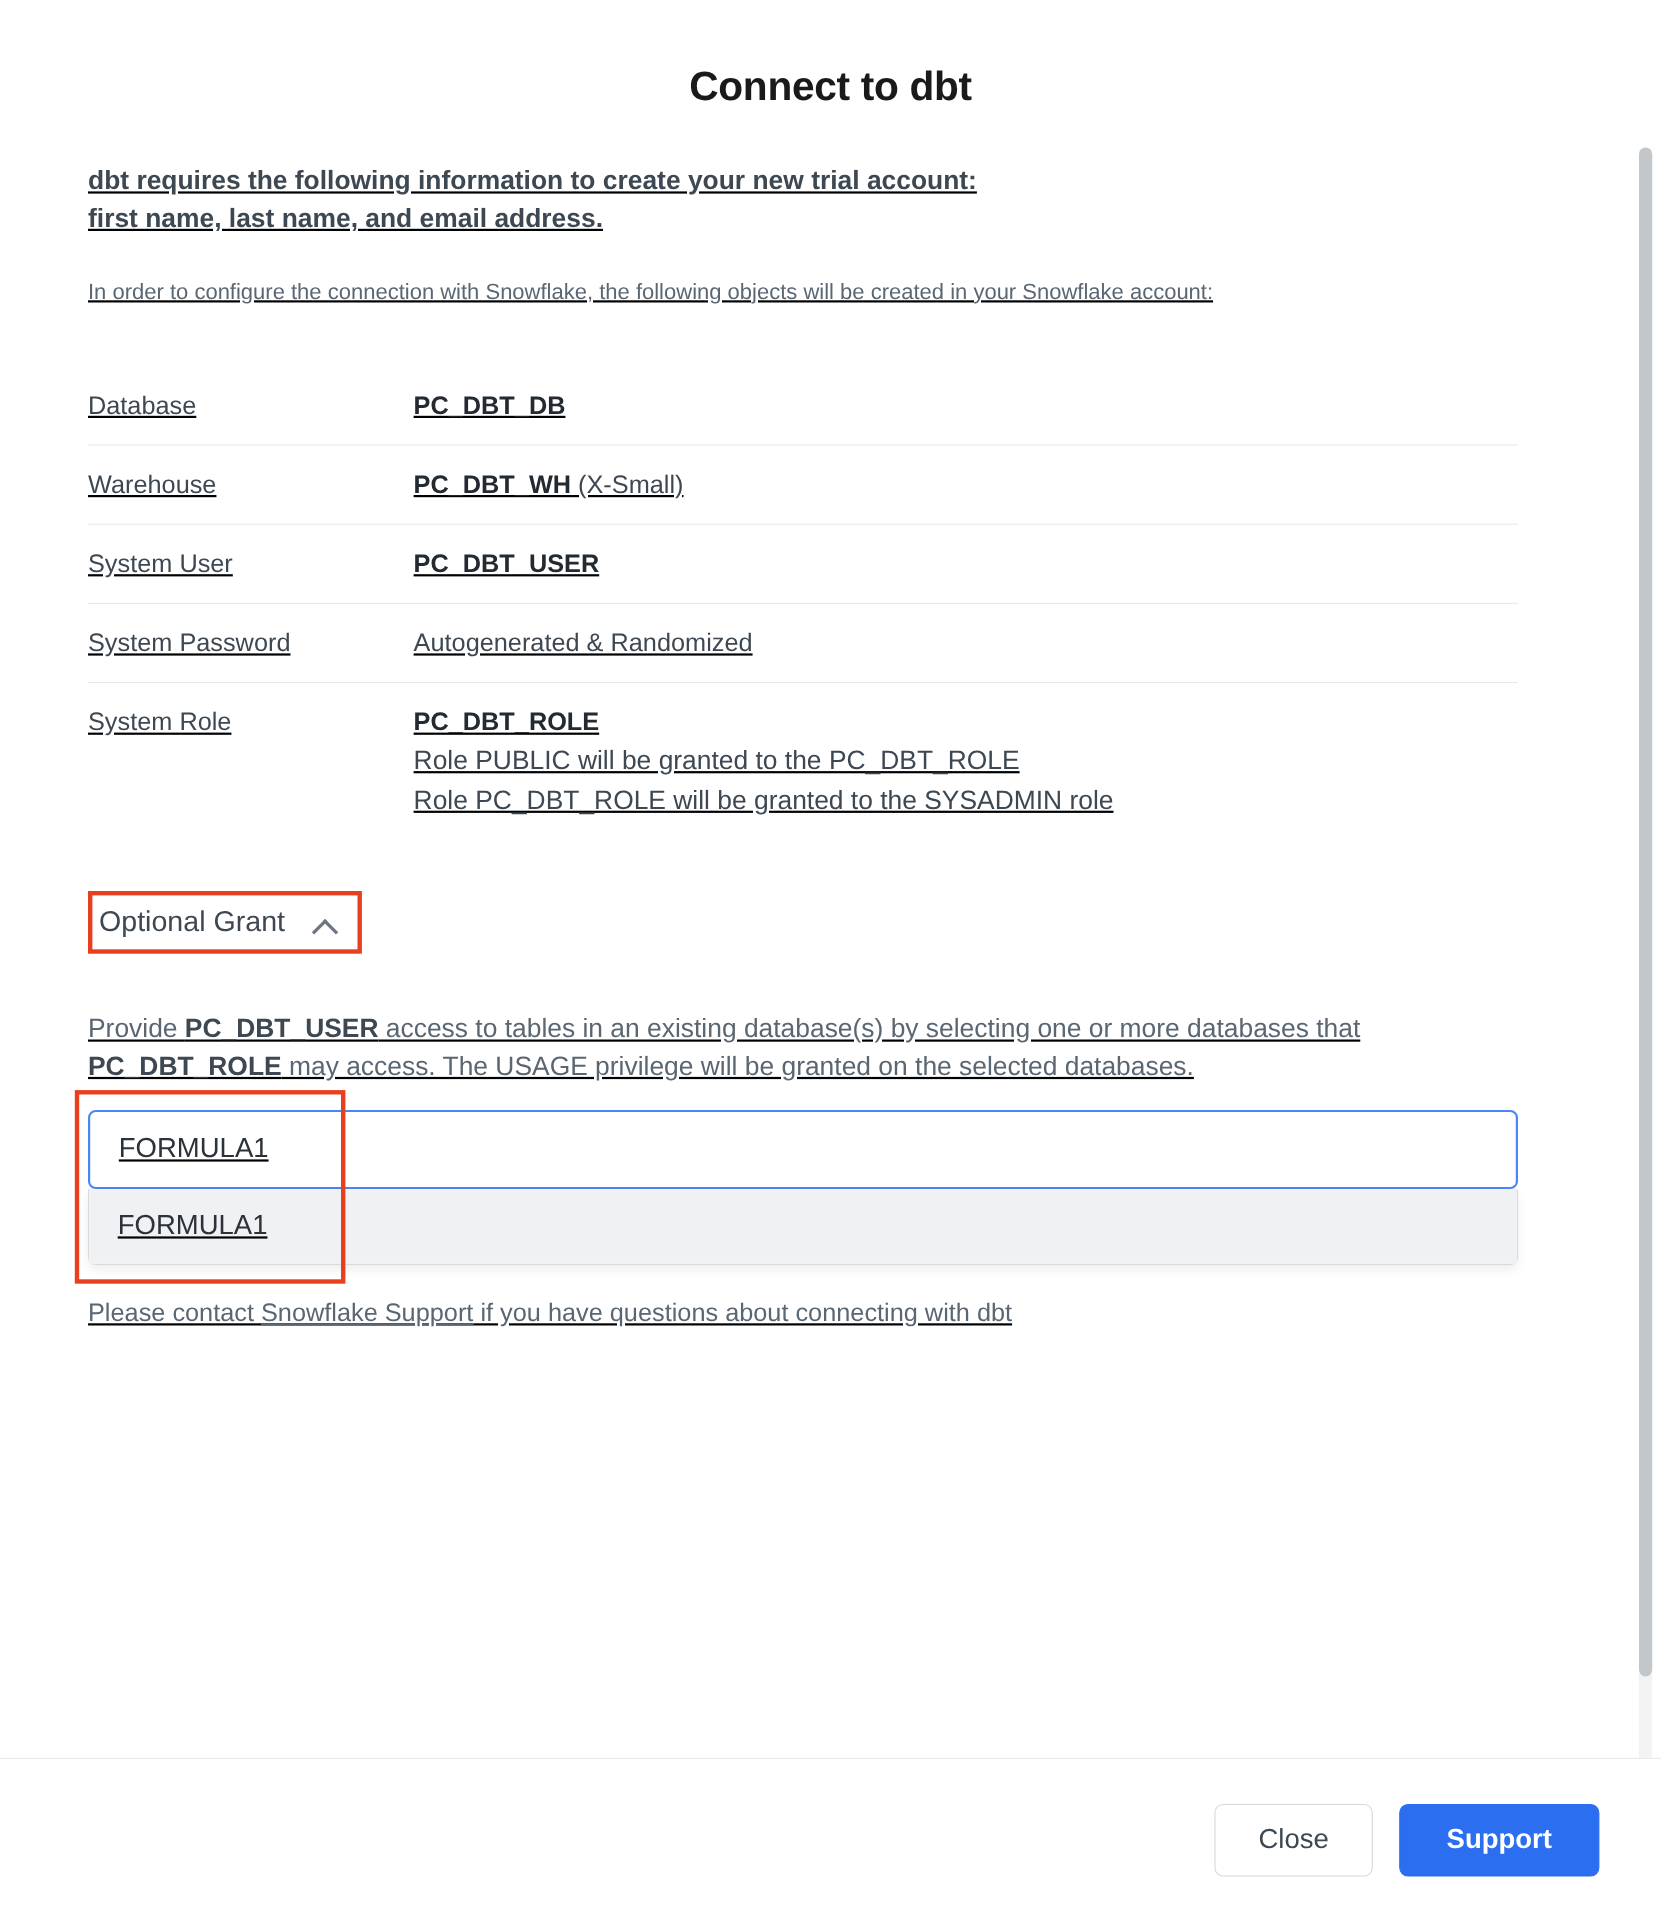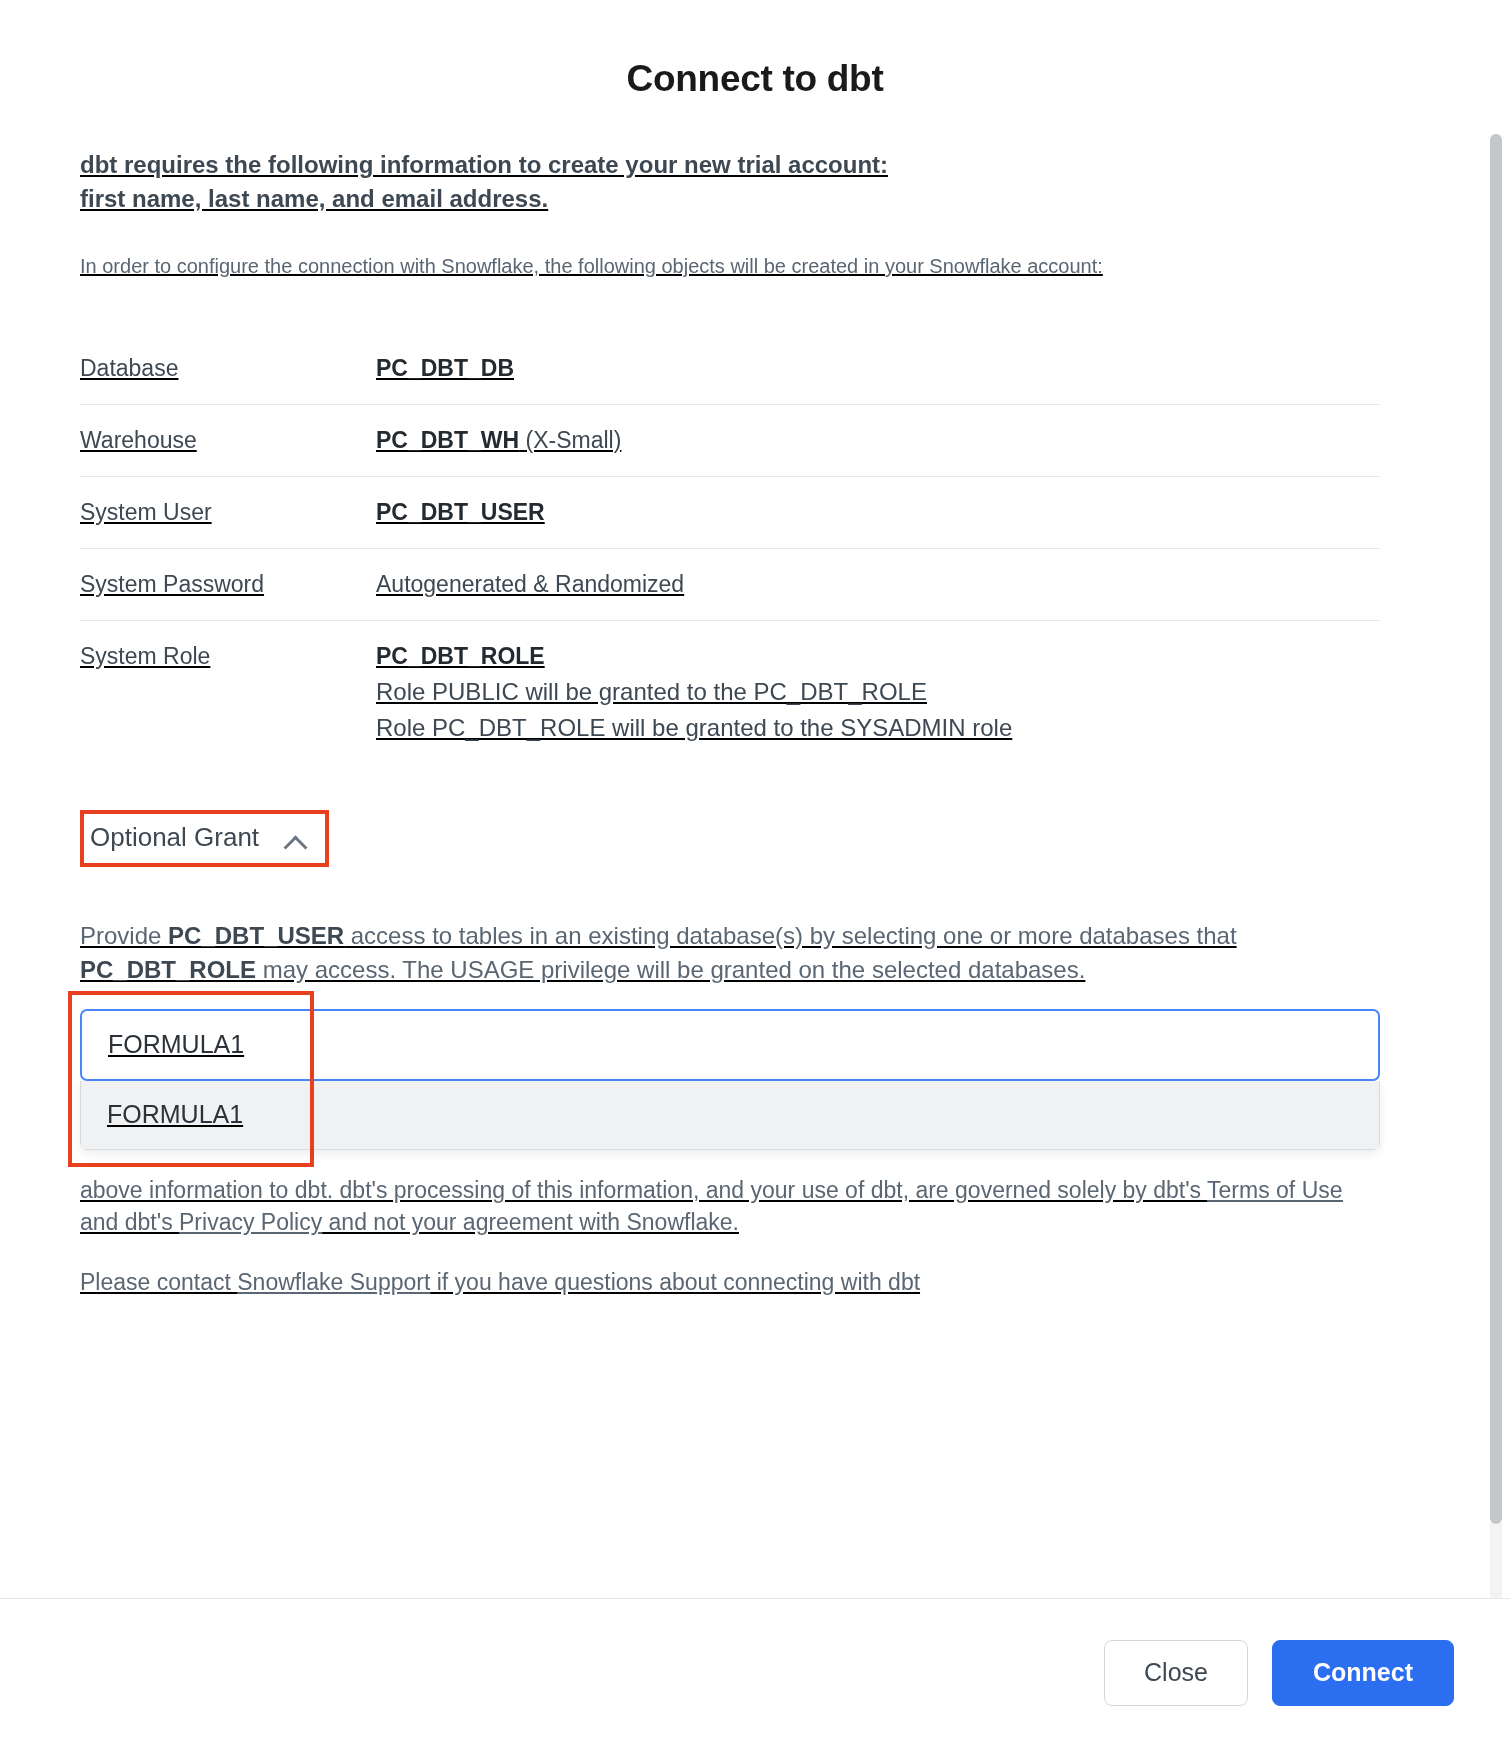--- a/index.html
+++ b/index.html
@@ -327,32 +327,29 @@
     <div class="select-area">
       <div class="select-box">
         <span>FORMULA1</span>
       </div>
       <div class="dropdown-list">
         <div class="dropdown-option">FORMULA1</div>
       </div>
       <div class="hl-box-input"></div>
     </div>
 
-    <div class="legal">
-      <span>above information to dbt. dbt's processing of this information, and your use of dbt, are governed solely by dbt's </span><a href="#">Terms of Use</a><span> and dbt's </span><a href="#">Privacy Policy</a><span> and not your agreement with Snowflake.</span>
-    </div>
 
     <div class="contact">
       <span>Please contact </span><a href="#">Snowflake Support</a><span> if you have questions about connecting with dbt</span>
     </div>
 
   </div>
 
   <div class="scrollbar-track">
     <div class="scrollbar-thumb"></div>
   </div>
 
   <div class="footer">
     <div class="btn btn-close">Close</div>
-    <div class="btn btn-connect">Connect</div>
+    <div class="btn btn-connect">Support</div>
   </div>
 
 </div>
 
 </body></html>

